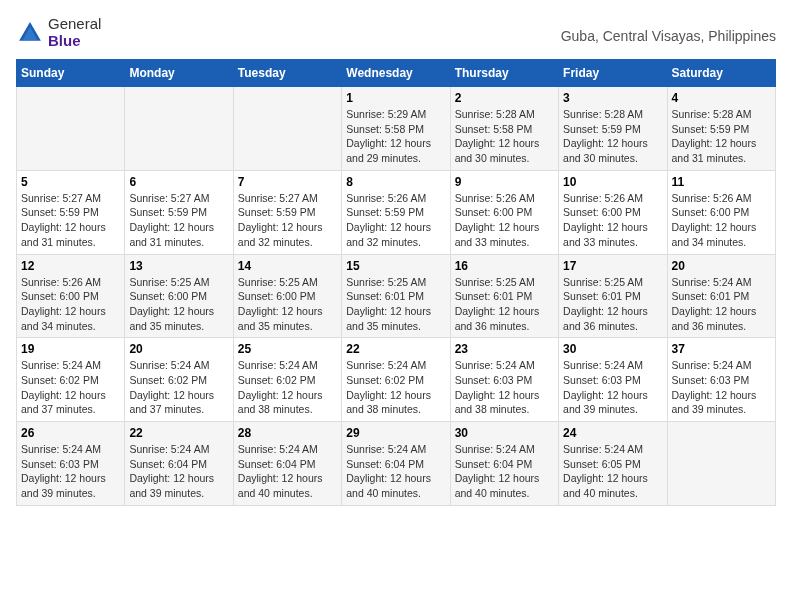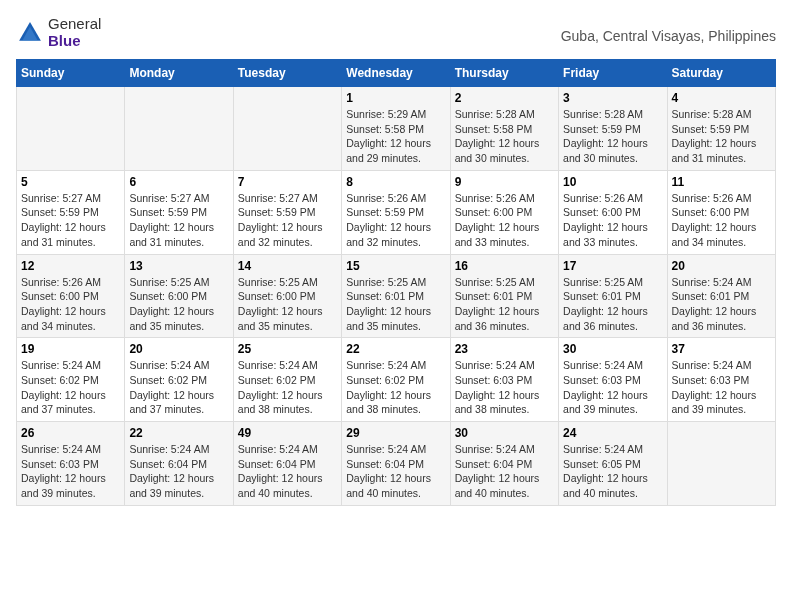--- a/index.html
+++ b/index.html
@@ -327,21 +327,21 @@
 and 39 minutes.</div>
         </td>
         <td>
           <div class="day-number">22</div>
           <div class="day-info" style="white-space: pre-line;">Sunrise: 5:24 AM
 Sunset: 6:04 PM
 Daylight: 12 hours
 and 39 minutes.</div>
         </td>
         <td>
-          <div class="day-number">49</div>
+          <div class="day-number">28</div>
           <div class="day-info" style="white-space: pre-line;">Sunrise: 5:24 AM
 Sunset: 6:04 PM
 Daylight: 12 hours
 and 40 minutes.</div>
         </td>
         <td>
           <div class="day-number">29</div>
           <div class="day-info" style="white-space: pre-line;">Sunrise: 5:24 AM
 Sunset: 6:04 PM
 Daylight: 12 hours

